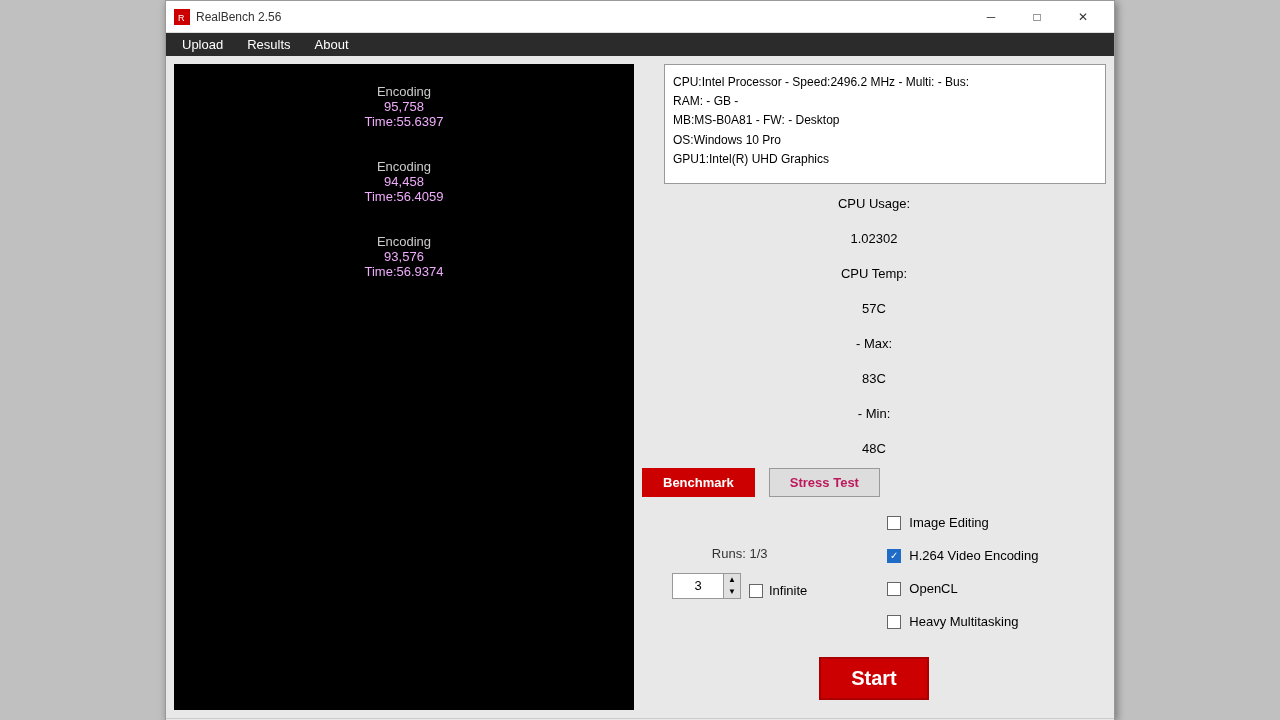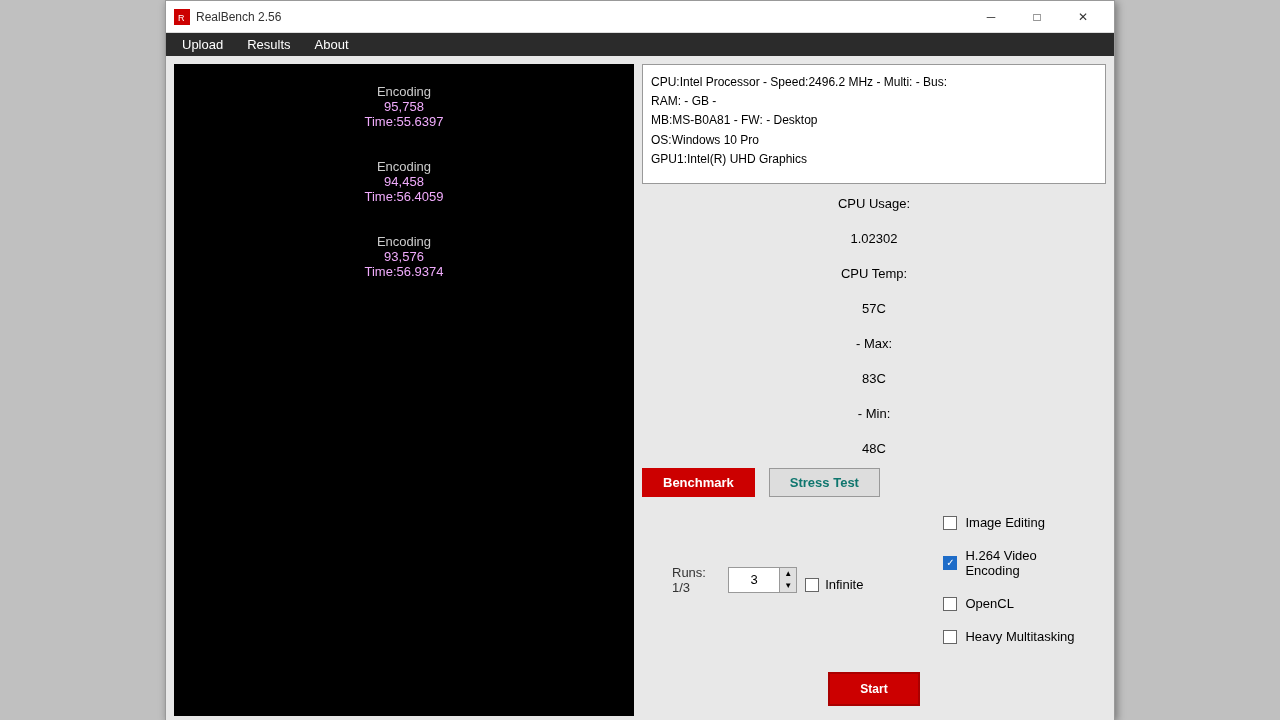--- a/index.html
+++ b/index.html
@@ -116,20 +116,21 @@
       gap: 8px;
     }
     .system-info-box {
       background: #ffffff;
       border: 1px solid #999;
       padding: 8px;
       font-size: 12px;
       color: #000;
       line-height: 1.6;
       min-height: 120px;
+      margin-left: 22px;
     }
     .stats-bar {
       display: flex;
       align-items: center;
       gap: 20px;
       font-size: 13px;
       padding: 4px 0;
       color: #000;
       flex-direction: column;
     }
@@ -137,34 +138,35 @@
       display: flex;
       gap: 14px;
     }
     .tab {
       padding: 6px 20px;
       border: 1px solid #999;
       cursor: pointer;
       font-size: 13px;
       font-weight: bold;
       background: #ddd;
-      color: #0f766e;
+      color: #be185d;
     }
     .tab.active {
       background: #cc0000;
       color: #ffffff;
       border-color: #cc0000;
     }
     .benchmark-content {
       display: flex;
       flex: 1;
       gap: 0;
     }
     .runs-section {
       display: flex;
+      flex-direction: column;
       align-items: center;
       justify-content: center;
       padding: 20px 30px;
       gap: 12px;
     }
     .runs-label {
       font-size: 13px;
       color: #333;
     }
     .runs-input-row {
@@ -248,21 +250,21 @@
     .buttons-row {
       display: flex;
       justify-content: space-around;
       align-items: center;
       padding: 10px 20px;
     }
     .btn-start, .btn-screenshot {
       padding: 8px 30px;
       border: none;
       cursor: pointer;
-      font-size: 12px;
+      font-size: 20px;
       font-weight: bold;
       color: #ffffff;
       background: #cc0000;
       border: 2px solid #aa0000;
     }
     .bottom-bar {
       height: 18px;
       background: #e8e8e8;
       border-top: 1px solid #ccc;
       display: flex;

